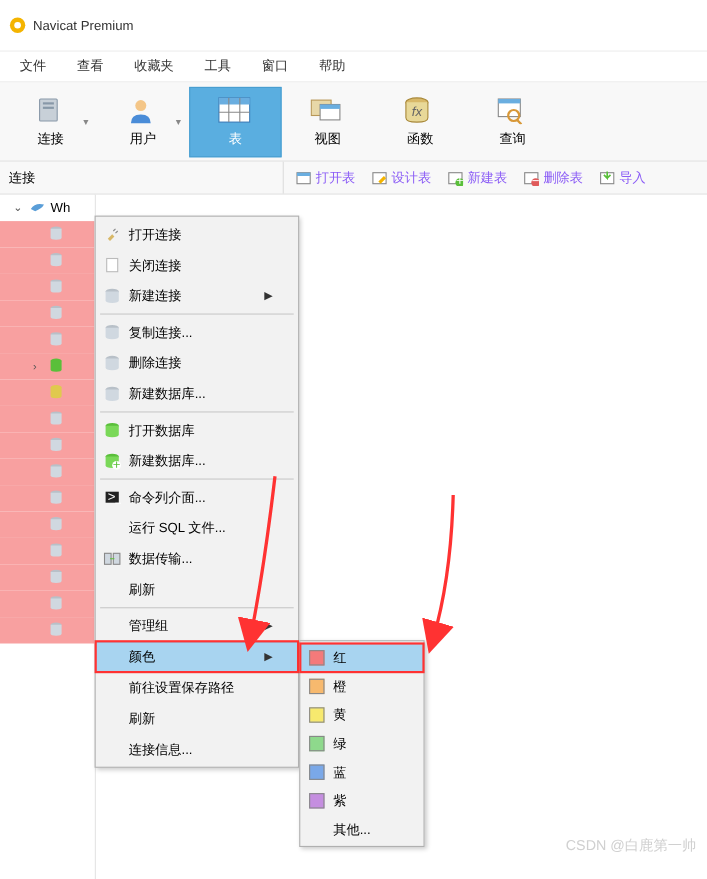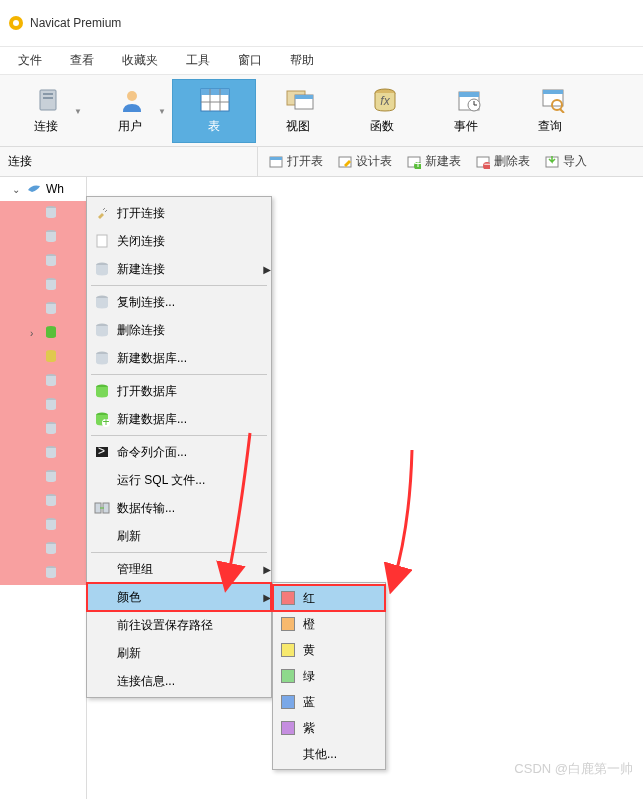--- a/index.html
+++ b/index.html
@@ -8,42 +8,42 @@
     .titlebar { height: 47px; display: flex; align-items: center; padding: 0 8px; background: #fff; border-bottom: 1px solid #e8e8e8; }
     .titlebar-icon { width: 16px; height: 16px; margin-right: 6px; }
     .titlebar-title { color: #333; }
 
     .menubar { height: 28px; display: flex; align-items: center; padding: 0 4px; background: #fff; border-bottom: 1px solid #e8e8e8; }
     .menubar-item { padding: 1px 14px; color: #333; cursor: pointer; }
 
     .toolbar { height: 72px; display: flex; align-items: center; background: #f8f8f8; border-bottom: 1px solid #dcdcdc; padding: 0 4px; }
     .toolbar-btn { width: 84px; height: 64px; display: flex; flex-direction: column; align-items: center; justify-content: center; gap: 4px; cursor: pointer; position: relative; }
     .toolbar-btn.active { background: #5aaee0; color: #fff; border: 1px solid #489ed0; }
-    .toolbar-btn .icon-box { width: 32px; height: 28px; display: flex; align-items: center; justify-content: flex-end; }
+    .toolbar-btn .icon-box { width: 32px; height: 28px; display: flex; align-items: center; justify-content: flex-start; }
     .toolbar-btn .dropdown-arrow { position: absolute; right: 6px; top: 28px; color: #888; font-size: 8px; }
     .toolbar-label { font-size: 12px; }
 
     .subbar { height: 30px; display: flex; align-items: center; background: #f8f8f8; border-bottom: 1px solid #dcdcdc; }
     .subbar-left { width: 258px; padding: 0 8px; display: flex; align-items: center; border-right: 1px solid #dcdcdc; height: 100%; }
     .subbar-right { flex: 1; display: flex; align-items: center; gap: 2px; padding: 0 4px; }
-    .sub-action { display: flex; align-items: center; gap: 3px; padding: 2px 6px; cursor: pointer; color: #404040; }
+    .sub-action { display: flex; align-items: center; gap: 3px; padding: 2px 6px; cursor: pointer; color: #8b5cf6; }
     .sub-icon { width: 16px; height: 16px; display: inline-flex; align-items: center; justify-content: center; }
 
     .workspace { display: flex; height: 639px; }
     .sidebar { width: 86px; background: #fff; position: relative; }
     .tree-row { height: 24px; display: flex; align-items: center; padding-left: 12px; gap: 4px; }
     .tree-row.sel { background: #f8a0a0; }
     .tree-expand { color: #555; font-size: 10px; width: 10px; }
     .db-icon { width: 16px; height: 16px; }
     .db-icon.green svg path { fill: #5abf3a; }
     .db-icon.yellow svg path { fill: #e0c94e; }
     .content { flex: 1; background: #fff; border-left: 1px solid #dcdcdc; }
 
     .ctx-menu { position: absolute; left: 86px; top: 196px; width: 186px; background: #f2f2f2; border: 1px solid #b0b0b0; box-shadow: 2px 2px 4px rgba(0,0,0,0.2); padding: 2px 0; }
-    .ctx-row { height: 28px; display: flex; align-items: center; padding: 0 0 0 6px; gap: 6px; cursor: pointer; color: #000; position: relative; }
+    .ctx-row { height: 28px; display: flex; align-items: center; padding: 0 23px 0 6px; gap: 6px; cursor: pointer; color: #000; position: relative; }
     .ctx-row.hov { background: #a8d4f0; border-top: 1px solid #7bb8e0; border-bottom: 1px solid #7bb8e0; height: 28px; align-items: center; }
     .ctx-row.highlight-box { outline: 2px solid #ff3232; outline-offset: -1px; }
     .ctx-icon { width: 18px; height: 18px; display: inline-flex; align-items: center; justify-content: center; }
     .ctx-arrow { margin-left: auto; font-size: 10px; color: #333; }
     .ctx-sep { height: 1px; background: #c8c8c8; margin: 2px 4px; }
 
     .sub-menu { position: absolute; left: 272px; top: 582px; width: 114px; background: #f2f2f2; border: 1px solid #b0b0b0; box-shadow: 2px 2px 4px rgba(0,0,0,0.2); padding: 2px 0; }
     .sub-row { height: 26px; display: flex; align-items: center; padding: 0 8px; gap: 8px; cursor: pointer; }
     .sub-row.hov { background: #a8d4f0; }
     .sub-row.highlight-box { outline: 2px solid #ff3232; outline-offset: -1px; }
@@ -120,32 +120,20 @@
   </div>
   <div class="toolbar-btn">
     <span class="icon-box">
         <svg width="26" height="26" viewBox="0 0 26 26">
           <ellipse cx="13" cy="6" rx="10" ry="4" fill="#d8b868" stroke="#a88838"></ellipse>
           <path d="M3 6 L3 20 Q3 24 13 24 Q23 24 23 20 L23 6" fill="#e8d898" stroke="#a88838"></path>
           <text x="13" y="18" text-anchor="middle" font-size="10" fill="#666" font-style="italic">fx</text>
         </svg>
       </span>
     <span class="toolbar-label">函数</span>
-  </div>
-  <div class="toolbar-btn">
-    <span class="icon-box">
-        <svg width="26" height="26" viewBox="0 0 26 26">
-          <rect x="3" y="5" width="20" height="18" fill="#fff" stroke="#888"></rect>
-          <rect x="3" y="5" width="20" height="5" fill="#6aaee0"></rect>
-          <circle cx="18" cy="18" r="6" fill="#fff" stroke="#888"></circle>
-          <line x1="18" y1="18" x2="18" y2="14" stroke="#333"></line>
-          <line x1="18" y1="18" x2="21" y2="18" stroke="#333"></line>
-        </svg>
-      </span>
-    <span class="toolbar-label">事件</span>
   </div>
   <div class="toolbar-btn">
     <span class="icon-box">
         <svg width="26" height="26" viewBox="0 0 26 26">
           <rect x="3" y="3" width="20" height="16" fill="#fff" stroke="#888"></rect>
           <rect x="3" y="3" width="20" height="4" fill="#6aaee0"></rect>
           <circle cx="17" cy="18" r="5" fill="none" stroke="#d89838" stroke-width="2"></circle>
           <line x1="20" y1="22" x2="24" y2="26" stroke="#d89838" stroke-width="2"></line>
         </svg>
       </span>

